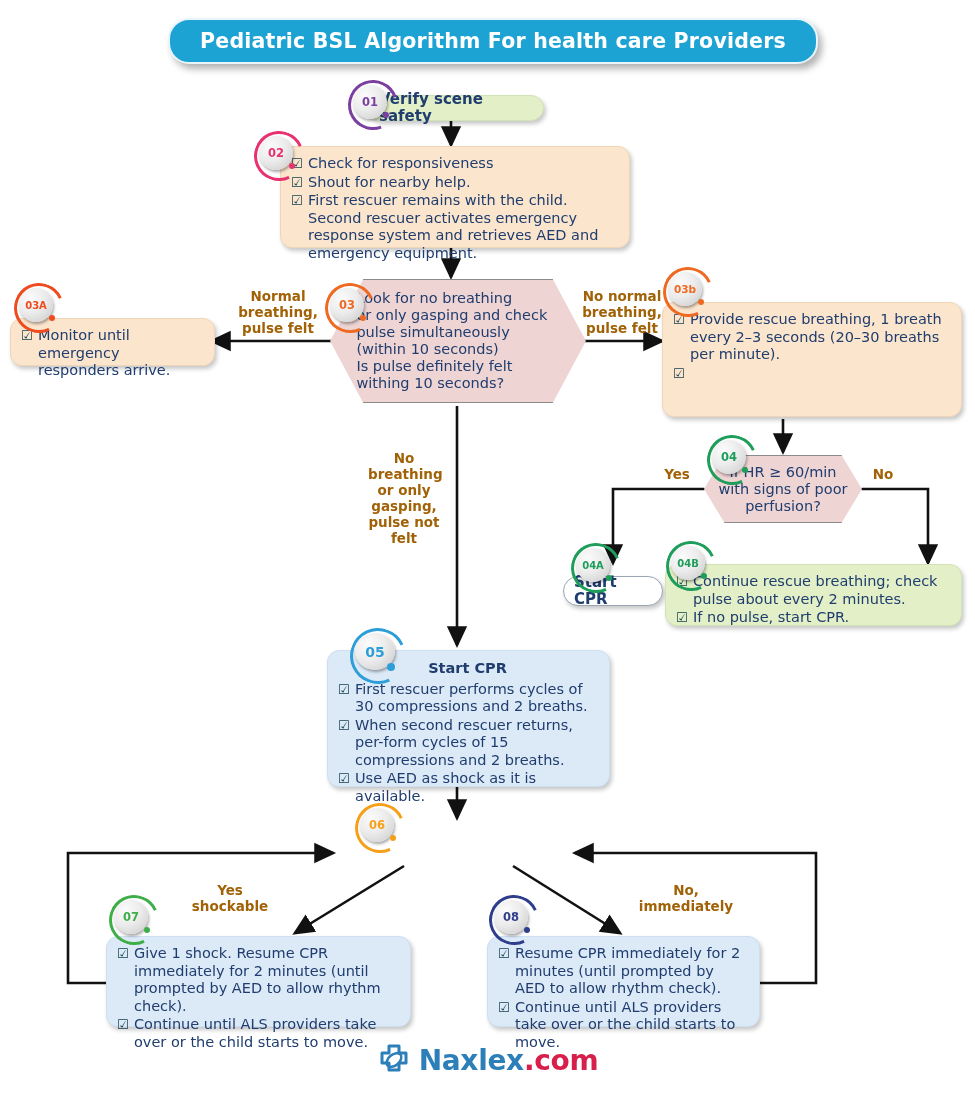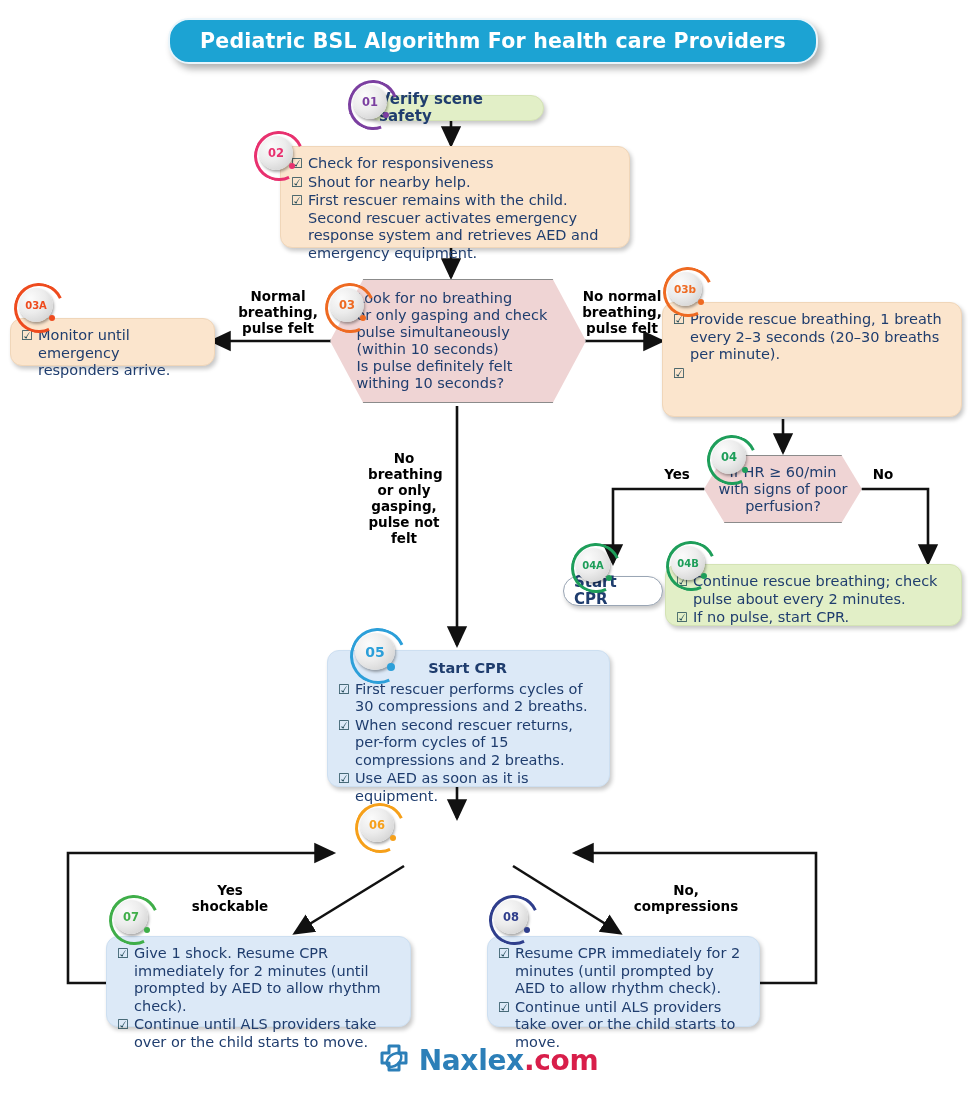--- a/index.html
+++ b/index.html
@@ -102,21 +102,21 @@
     width:34px;height:34px;border-radius:50%;
     background:radial-gradient(circle at 34% 30%,#fbfbfb 0%,#ececec 45%,#c9c9c9 100%);
     box-shadow:1px 2px 3px rgba(0,0,0,.35);
     display:flex;align-items:center;justify-content:center;
     font-size:11.5px;font-weight:bold;
   }
 
   
   .elabel{
     position:absolute;
-    color:#000000;
+    color:#a16207;
     font-size:13.5px;
     font-weight:bold;
     line-height:16px;
     text-align:center;
     z-index:20;
   }
 
   
   .logo{
     position:absolute;left:0;top:1043px;width:975px;
@@ -267,21 +267,21 @@
     <div class="ring" style="border-top-color:#1E9E5A;border-left-color:#1E9E5A;border-bottom-color:#1E9E5A;transform:rotate(20deg);"></div>
     <div class="circ" style="color:#1E9E5A;font-size:10px;">04B</div>
     <div class="dot" style="background:#1E9E5A;"></div>
   </div>
 
   <div class="node box blue" style="left:327px;top:650px;width:283px;height:137px;padding-top:4px;">
     <div class="ctr" style="margin:5px 0 3px 0;">Start CPR</div>
     <ul class="bul">
       <li><span class="mk">☑</span><span>First rescuer performs cycles of 30 compressions and 2 breaths.</span></li>
       <li><span class="mk">☑</span><span>When second rescuer returns, per-form cycles of 15 compressions and 2 breaths.</span></li>
-      <li><span class="mk">☑</span><span>Use AED as soon as it is equipment.</span></li>
+      <li><span class="mk">☑</span><span>Use AED as shock as it is available.</span></li>
     </ul>
   </div>
   <div class="badge" style="left:355px;top:633px;width:40px;height:40px;">
     <div class="ring" style="border-top-color:#2C9FD9;border-left-color:#2C9FD9;border-bottom-color:#2C9FD9;transform:rotate(20deg);width:50px;height:50px;"></div>
     <div class="circ" style="width:40px;height:37px;color:#2C9FD9;font-size:14px;">05</div>
     <div class="dot" style="background:#2C9FD9;width:8px;height:8px;right:0;bottom:2px;"></div>
   </div>
 
   <div class="badge" style="left:360px;top:808px;">
     <div class="ring" style="border-top-color:#F6A01A;border-left-color:#F6A01A;border-bottom-color:#F6A01A;transform:rotate(20deg);"></div>
@@ -329,21 +329,21 @@
 felt</div>
 
   <div class="elabel" style="left:656px;top:466px;width:42px;">Yes</div>
 
   <div class="elabel" style="left:866px;top:466px;width:34px;">No</div>
 
   <div class="elabel" style="left:175px;top:882px;width:110px;white-space:pre-line;">Yes
 shockable</div>
 
   <div class="elabel" style="left:614px;top:882px;width:144px;white-space:pre-line;">No,
-compressions</div>
+immediately</div>
 
   <div class="logo">
     <span class="mark">
       <svg width="34" height="34" viewBox="0 0 34 34">
         <path d="M12,3 h10 v7 h7 v10 h-7 v7 h-10 v-7 h-7 v-10 h7 z" fill="none" stroke="#2C7FB8" stroke-width="3" stroke-linejoin="round"></path>
         <ellipse cx="17" cy="17" rx="8.5" ry="5.4" transform="rotate(-40 17 17)" fill="none" stroke="#2C7FB8" stroke-width="2.6"></ellipse>
       </svg>
     </span>
     <span class="txt"><span>Naxlex</span><span class="dotcom">.com</span></span>
   </div>

